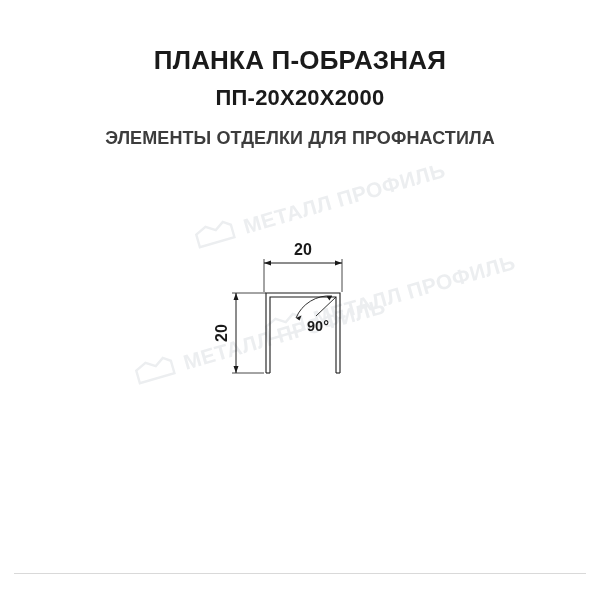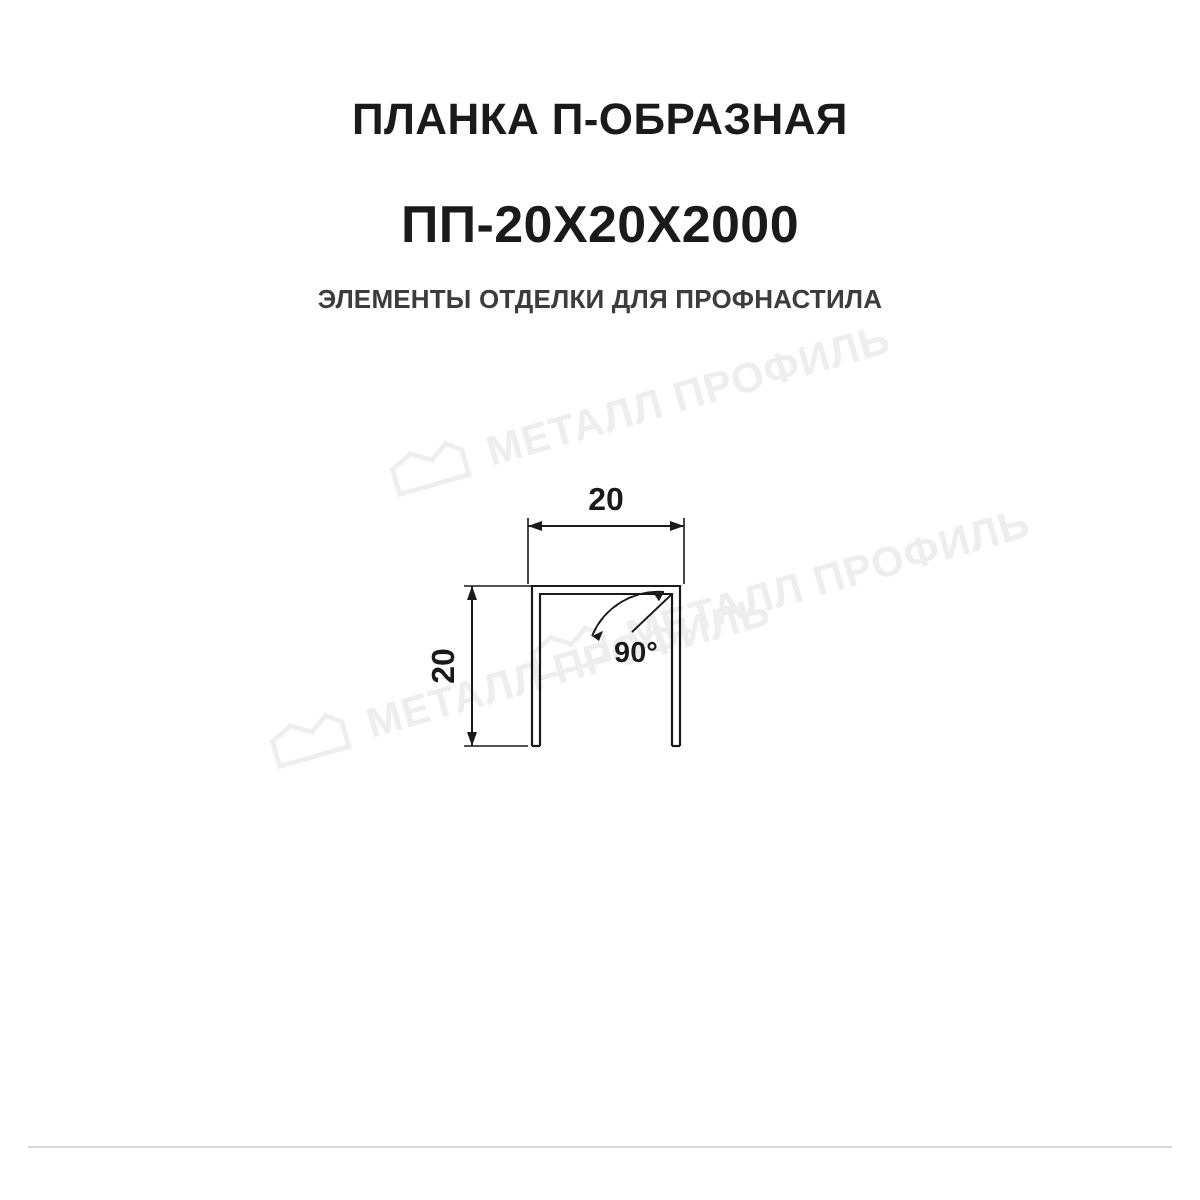--- a/index.html
+++ b/index.html
@@ -23,36 +23,36 @@
 
   
   .header {
     position: absolute;
     top: 44px;
     left: 0;
     right: 0;
     text-align: center;
   }
   .title-line1 {
-    font-size: 22px;
+    font-size: 26px;
     font-weight: bold;
     letter-spacing: 0.2px;
     line-height: 32px;
     white-space: nowrap;
   }
   .title-line2 {
-    font-size: 26px;
+    font-size: 22px;
     font-weight: bold;
     letter-spacing: 0.2px;
     line-height: 32px;
-    margin-top: 20px;
+    margin-top: 6px;
     white-space: nowrap;
   }
   .subtitle {
-    font-size: 13px;
+    font-size: 18px;
     font-weight: bold;
     color: #3c3c3c;
     margin-top: 14px;
     letter-spacing: 0.1px;
   }
 
   
   .watermark {
     position: absolute;
     display: flex;

